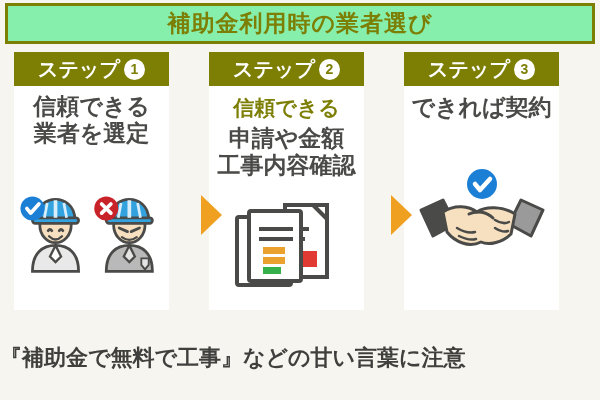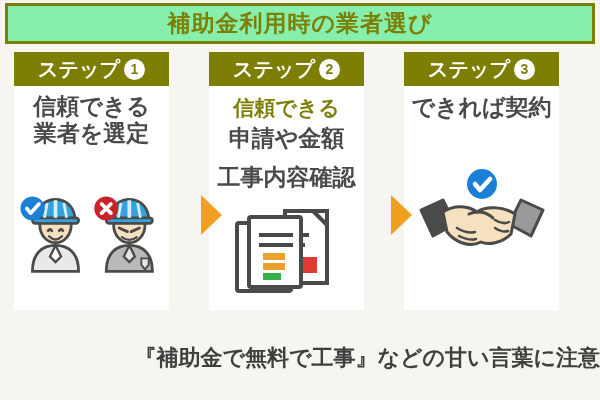--- a/index.html
+++ b/index.html
@@ -104,21 +104,21 @@
     border-left:21px solid #f0a020;
   }
   .arrow.a1{ left:201px; }
   .arrow.a2{ left:391px; }
 
   
   .footer{
     position:absolute;
     left:0; top:316px; width:600px; height:84px;
     display:flex; flex-direction:column;
-    align-items:flex-end; justify-content:center;
+    align-items:flex-start; justify-content:center;
     gap:4px;
   }
   .footer-line{
     color:#3f3f3d;
     font-size:22px;
     font-weight:bold;
     line-height:1.15;
     white-space:nowrap;
   }
 
@@ -179,21 +179,21 @@
     </div>
   </div>
 
   <div class="panel p2">
     <div class="panel-header">
       <span class="step-word">ステップ</span>
       <span class="step-num">2</span>
     </div>
     <div class="panel-title">信頼できる</div>
     <div class="panel-sub">申請や金額</div>
-    <div class="panel-sub" style="margin-top:12px">工事内容確認</div>
+    <div class="panel-sub" style="margin-top:0">工事内容確認</div>
     <div class="panel-art">
       <svg width="120" height="92" viewBox="0 0 120 92">
         <rect x="10" y="20" width="54" height="68" rx="2" fill="#ffffff" stroke="#4a4a48" stroke-width="4"></rect>
         <path d="M58 8 H100 V80 H58 Z" fill="#ffffff" stroke="#4a4a48" stroke-width="4"></path>
         <path d="M86 8 L100 22" fill="none" stroke="#4a4a48" stroke-width="4"></path>
         <line x1="66" y1="32" x2="82" y2="32" stroke="#4a4a48" stroke-width="4"></line>
         <line x1="66" y1="42" x2="78" y2="42" stroke="#4a4a48" stroke-width="4"></line>
         <rect x="74" y="54" width="16" height="16" fill="#e03a33"></rect>
         <rect x="22" y="14" width="52" height="70" rx="2" fill="#ffffff" stroke="#4a4a48" stroke-width="4"></rect>
         <line x1="32" y1="32" x2="66" y2="32" stroke="#4a4a48" stroke-width="4"></line>

